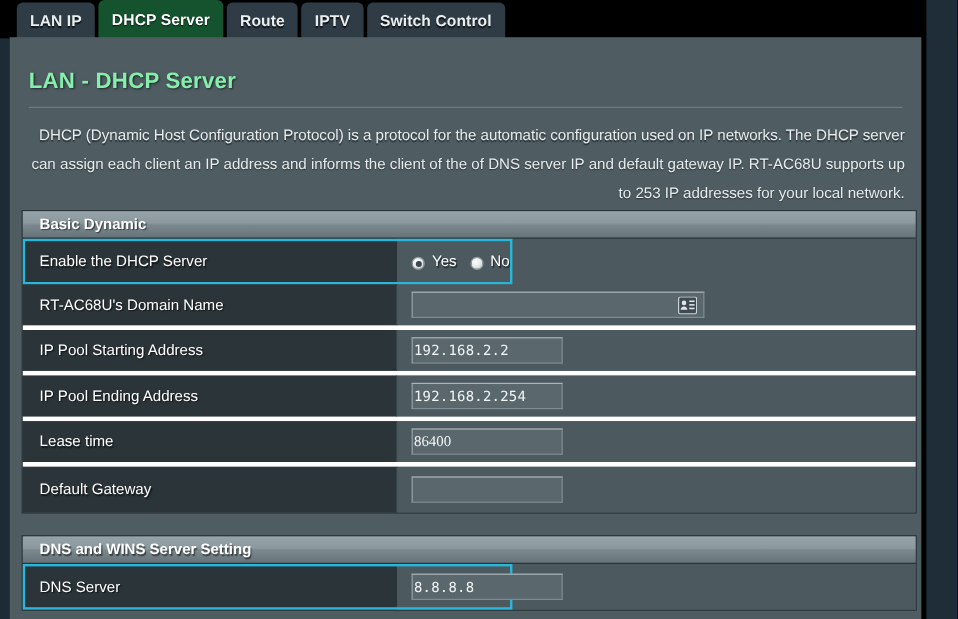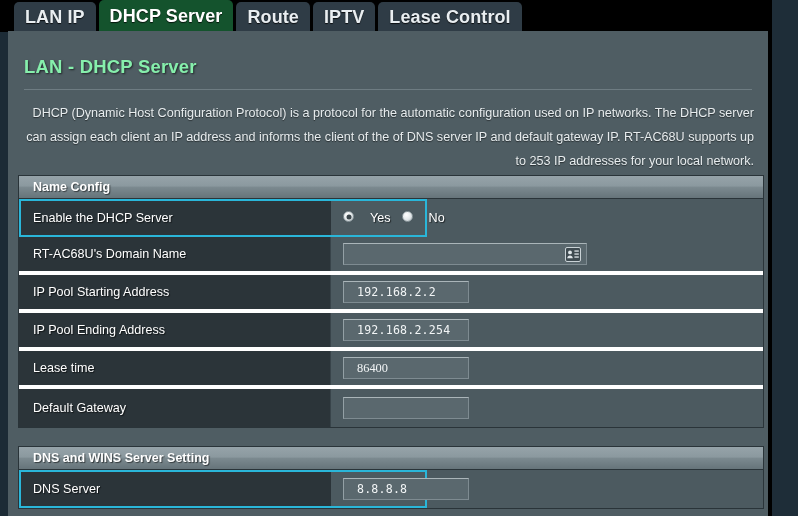--- a/index.html
+++ b/index.html
@@ -48,21 +48,21 @@
     display: flex;
     align-items: flex-end;
     padding-left: 8px;
   }
   .tab {
     height: 30px;
     display: flex;
     align-items: center;
     padding: 0 11px;
     margin-right: 3px;
-    font-size: 18px;
+    font-size: 13px;
     font-weight: bold;
     color: #e9eef1;
     background: #2f3c46;
     border-radius: 5px 5px 0 0;
     text-shadow: 0 1px 1px rgba(0,0,0,.75);
     letter-spacing: .1px;
     cursor: default;
     white-space: nowrap;
   }
   .tab.first { margin-left: 6px; }
@@ -177,21 +177,21 @@
 
   
   .inp {
     height: 22px;
     background: #5a686e;
     border: 1px solid #7e8b91;
     border-top-color: #aab5b9;
     border-left-color: #93a0a5;
     display: flex;
     align-items: center;
-    padding: 0 13px;
+    padding: 0 1px;
     font-size: 12.4px;
     color: #f2f5f6;
     position: relative;
   }
   .inp.mono {
     font-family: "DejaVu Sans Mono", "Liberation Mono", monospace;
     font-size: 11.6px;
     letter-spacing: .2px;
   }
   .inp.w-domain { width: 244px; padding-right: 26px; }
@@ -207,22 +207,22 @@
   }
 
   
   .radio-group {
     display: flex;
     align-items: center;
     gap: 11px;
   }
   .radio-item {
     display: flex;
-    align-items: flex-start;
-    gap: 16px;
+    align-items: flex-end;
+    gap: 6px;
     font-size: 12.6px;
     color: #ffffff;
     text-shadow: 1px 1px 1px rgba(0,0,0,.6);
   }
   .radio {
     width: 11px; height: 11px;
     border-radius: 50%;
     background: radial-gradient(circle at 38% 32%, #ffffff 0%, #e3e8ea 55%, #aab4b8 100%);
     border: 1px solid #8e9a9f;
     position: relative;
@@ -252,33 +252,33 @@
     <div class="tab active">
       <span>DHCP Server</span>
     </div>
     <div class="tab">
       <span>Route</span>
     </div>
     <div class="tab">
       <span>IPTV</span>
     </div>
     <div class="tab">
-      <span>Lease Control</span>
+      <span>Switch Control</span>
     </div>
   </div>
 
   <div class="panel">
 
     <div class="page-title">LAN - DHCP Server</div>
     <div class="title-rule"></div>
     <div class="desc">DHCP (Dynamic Host Configuration Protocol) is a protocol for the automatic configuration used on IP networks. The DHCP server can assign each client an IP address and informs the client of the of DNS server IP and default gateway IP. RT-AC68U supports up to 253 IP addresses for your local network.</div>
 
     <div class="table" id="table-basic">
 
-      <div class="section-head">Name Config</div>
+      <div class="section-head">Basic Dynamic</div>
 
       <div class="row hl">
         <div class="hl-box"></div>
         <div class="cell-label">Enable the DHCP Server</div>
         <div class="cell-value">
           <div class="radio-group">
             <label class="radio-item">
               <span class="radio checked"></span>
               <span>Yes</span>
             </label>

